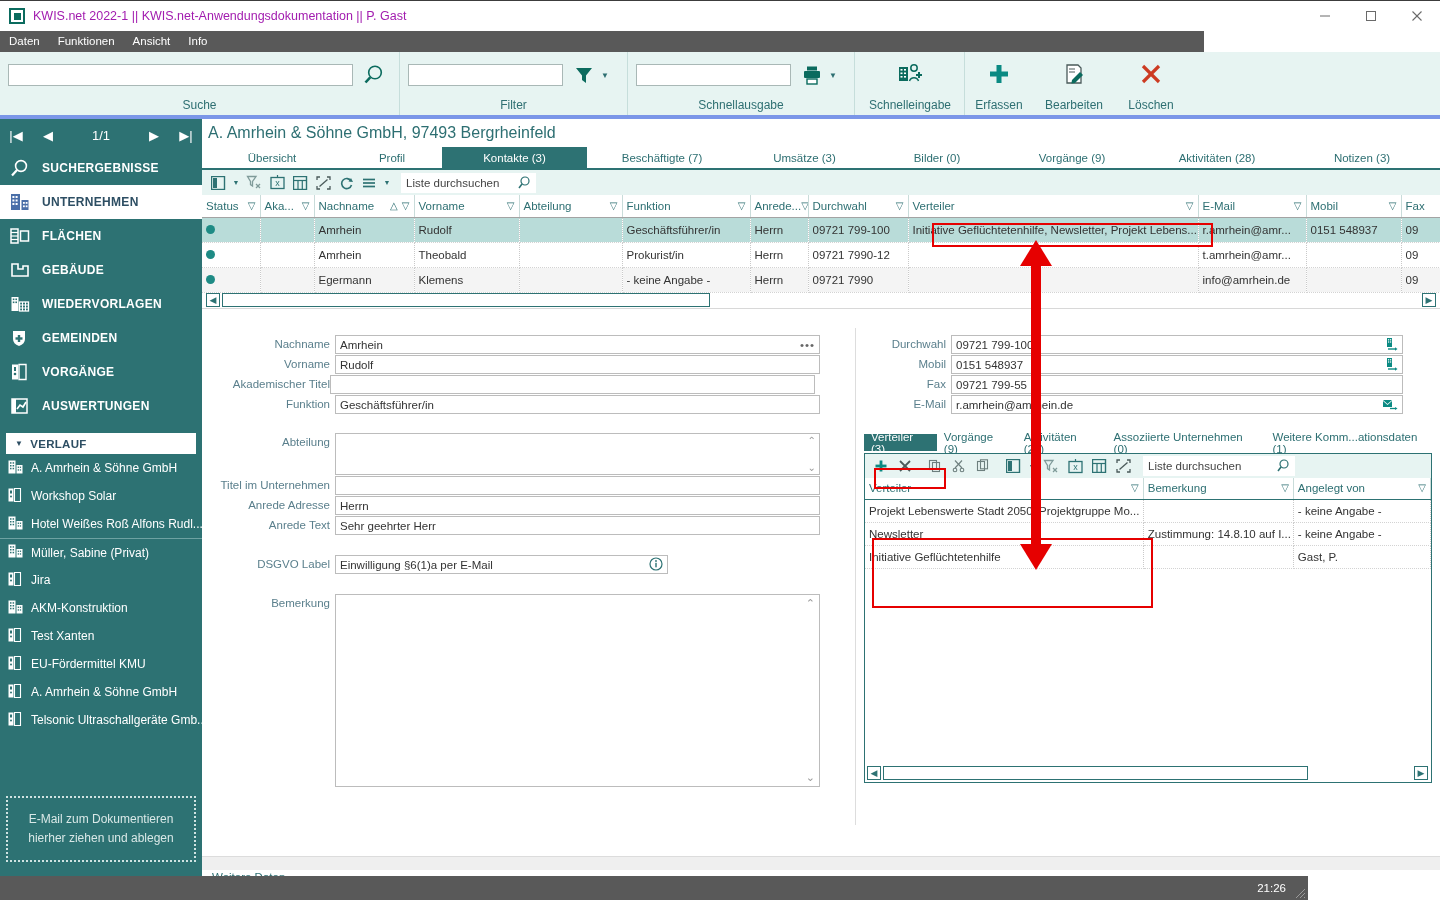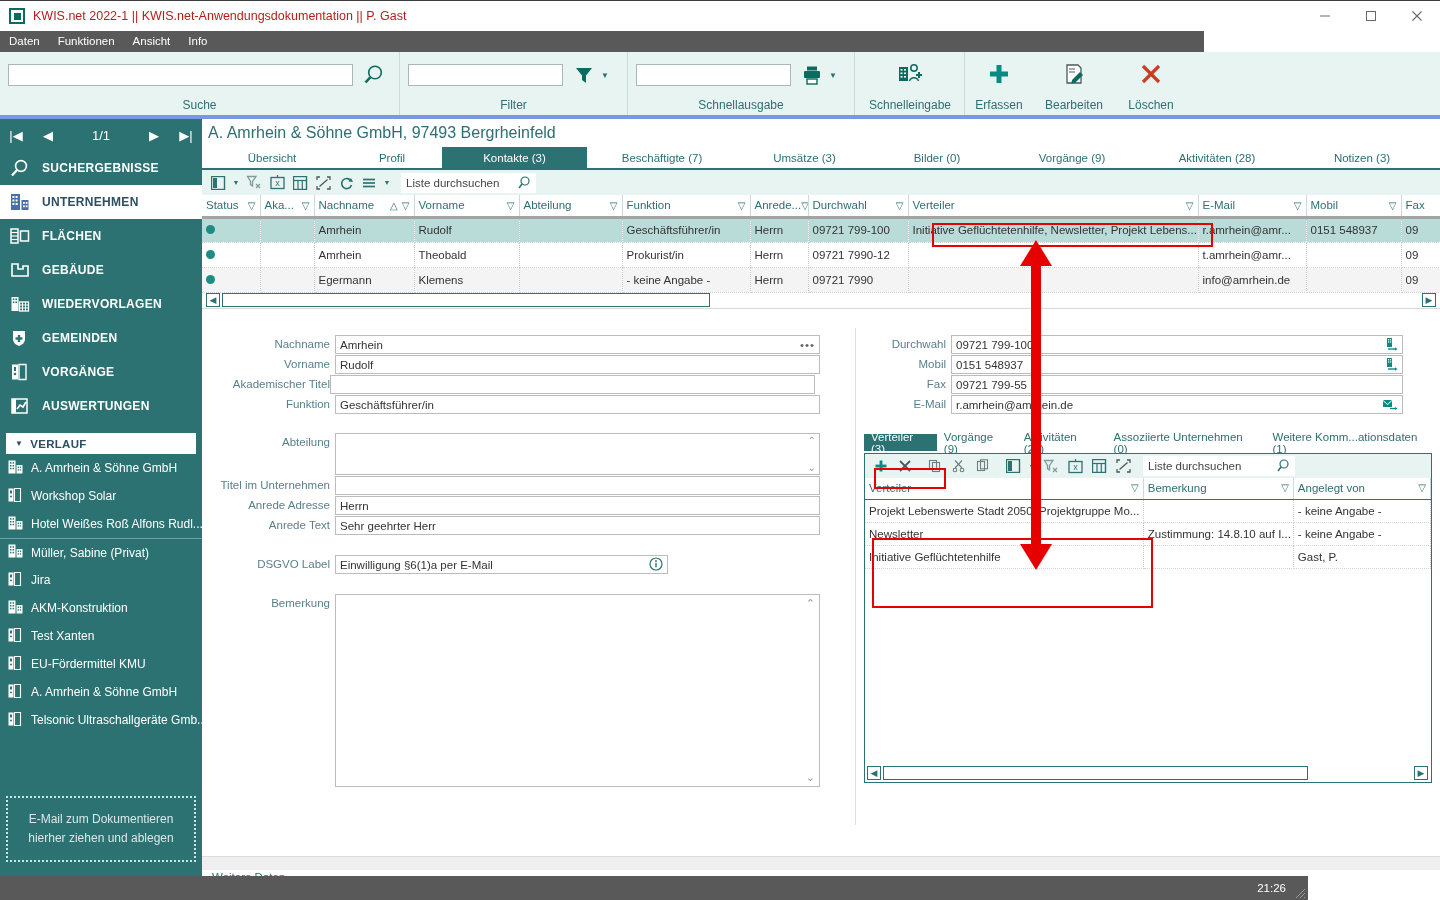--- a/index.html
+++ b/index.html
@@ -17,21 +17,21 @@
     position:absolute; left:0; top:0; width:1440px; height:31px;
     background:#ffffff; border-top:1px solid #3c3c3c;
     display:flex; align-items:center;
   }
   #titlebar .app-icon {
     width:16px; height:16px; margin-left:9px; margin-right:8px;
     border:2px solid #0b6b5e; background:#fff;
     display:flex; align-items:center; justify-content:center;
   }
   #titlebar .app-icon i { display:block; width:7px; height:7px; background:#0b6b5e; }
-  #titlebar .title { color:#b91c1c; font-size:12.5px; }
+  #titlebar .title { color:#a21caf; font-size:12.5px; }
   #winbtns { margin-left:auto; display:flex; height:31px; }
   #winbtns div {
     width:46px; height:31px; display:flex; align-items:center; justify-content:center;
     color:#6a6a6a; font-size:13px;
   }
   
   #menubar {
     position:absolute; left:0; top:31px; width:1204px; height:21px;
     background:#595959; display:flex; align-items:center; color:#ffffff;
   }
@@ -114,21 +114,21 @@
     margin-left:6px; width:135px; height:20px; background:#ffffff;
     display:flex; align-items:center; padding-left:5px; color:#444; font-size:11.5px;
     position:relative;
   }
   
   #gridwrap { background:#ffffff; }
   table.grid { border-collapse:collapse; table-layout:fixed; font-size:11.5px; }
   table.grid th {
     height:22px; background:#ffffff; color:#2d6f72; font-weight:normal;
     text-align:left; padding:0 4px; border-right:1px solid #c9dcda;
-    border-bottom:3px solid #a3a3a3; white-space:nowrap; overflow:hidden;
+    border-bottom:1px solid #a3a3a3; white-space:nowrap; overflow:hidden;
   }
   table.grid th .thin { display:flex; align-items:center; width:100%; }
   table.grid th .fl { margin-left:auto; color:#2d6f72; font-size:10px; }
   table.grid td {
     height:25px; padding:0 4px; color:#333; white-space:nowrap; overflow:hidden;
     border-right:1px dotted #c9c9c9; border-bottom:1px dotted #d3d3d3;
   }
   table.grid tr.sel td { background:#b9dcd9; }
   table.grid tr.alt td { background:#f4f4f4; }
   .dot { display:inline-block; width:9px; height:9px; border-radius:50%; background:#1e8b85; }

